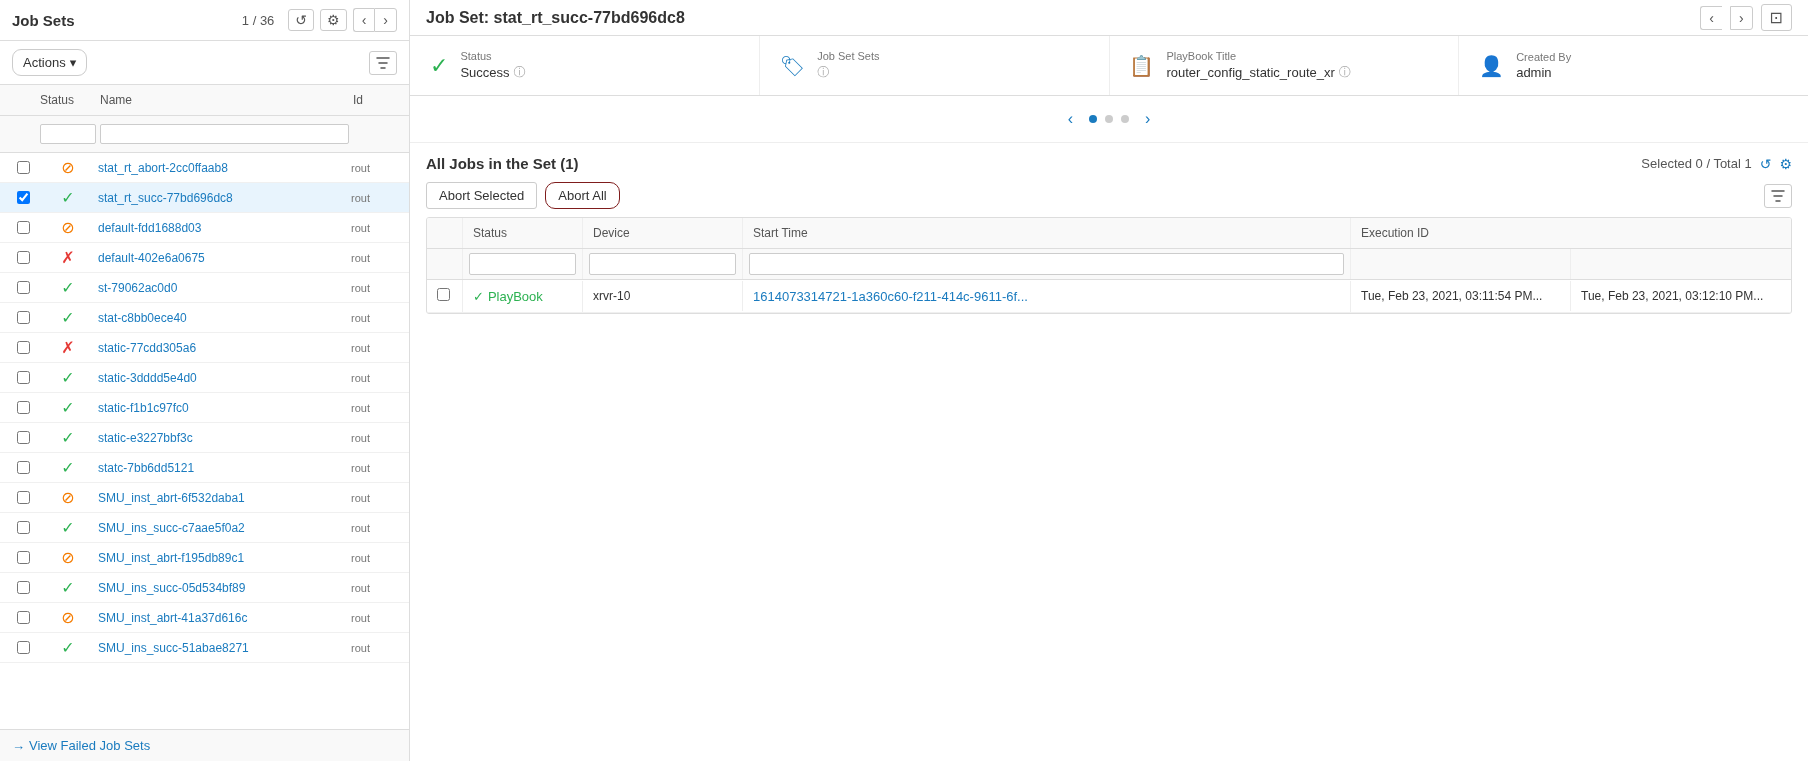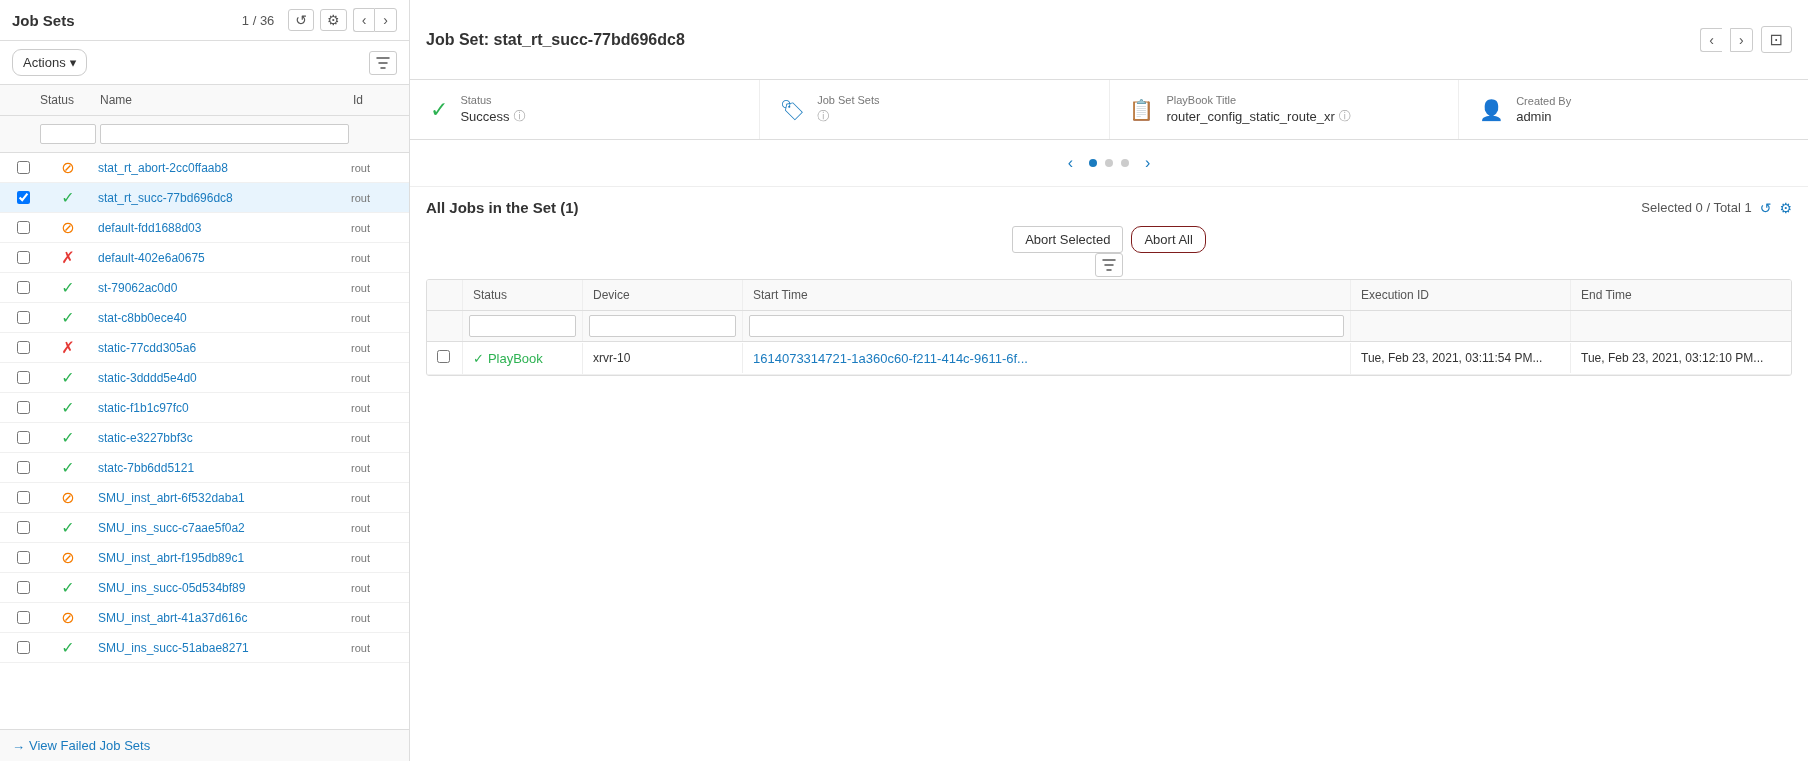--- a/index.html
+++ b/index.html
@@ -38,21 +38,21 @@
     .status-icon { display: flex; align-items: center; justify-content: center; font-size: 16px; }
     .row-name { color: #1a7bbf; font-size: 12px; overflow: hidden; text-overflow: ellipsis; white-space: nowrap; }
     .row-id { font-size: 11px; color: #777; overflow: hidden; text-overflow: ellipsis; white-space: nowrap; }
     
     .left-footer { padding: 8px 12px; border-top: 1px solid #ddd; background: #f9f9f9; }
     .view-failed-link { color: #1a7bbf; font-size: 12px; cursor: pointer; text-decoration: none; display: flex; align-items: center; gap: 4px; }
     
     
     .right-panel { flex: 1; display: flex; flex-direction: column; overflow: hidden; }
     
-    .right-header { display: flex; align-items: center; justify-content: space-between; padding: 26px 16px; border-bottom: 1px solid #ddd; background: #fff; }
+    .right-header { display: flex; align-items: center; justify-content: space-between; padding: 4px 16px; border-bottom: 1px solid #ddd; background: #fff; }
     .right-title { font-size: 16px; font-weight: 600; color: #333; }
     .right-header-actions { display: flex; align-items: center; gap: 8px; }
     
     .detail-cards { display: flex; align-items: stretch; border-bottom: 1px solid #ddd; background: #fff; }
     .detail-card { display: flex; align-items: center; gap: 12px; padding: 14px 20px; border-right: 1px solid #eee; flex: 1; }
     .detail-card:last-child { border-right: none; }
     .card-icon { font-size: 22px; }
     .card-content { display: flex; flex-direction: column; }
     .card-label { font-size: 11px; color: #777; margin-bottom: 2px; }
     .card-value { font-size: 13px; color: #333; font-weight: 500; display: flex; align-items: center; gap: 4px; }
@@ -63,21 +63,21 @@
     .dot { width: 8px; height: 8px; border-radius: 50%; background: #1a7bbf; display: inline-block; }
     .dot.inactive { background: #ccc; }
     
     .jobs-section { flex: 1; display: flex; flex-direction: column; overflow: hidden; padding: 12px 16px; }
     
     .jobs-header { display: flex; align-items: center; justify-content: space-between; margin-bottom: 10px; }
     .jobs-title { font-size: 15px; font-weight: 600; color: #333; }
     .jobs-meta { display: flex; align-items: center; gap: 8px; color: #555; font-size: 13px; }
     .meta-icon-btn { background: none; border: none; cursor: pointer; color: #1a7bbf; font-size: 14px; }
     
-    .jobs-toolbar { display: flex; align-items: center; justify-content: flex-start; margin-bottom: 2px; flex-direction: column; }
+    .jobs-toolbar { display: flex; align-items: center; justify-content: space-between; margin-bottom: 8px; }
     .jobs-toolbar-left { display: flex; gap: 8px; }
     .abort-btn { background: #fff; border: 1px solid #ccc; border-radius: 3px; cursor: pointer; padding: 5px 12px; font-size: 13px; color: #333; }
     .abort-all-btn { background: #fff; border: 1px solid #7f1d1d; border-radius: 10px; cursor: pointer; padding: 5px 12px; font-size: 13px; color: #333; font-weight: 500; }
     
     .jobs-table { border: 1px solid #ddd; border-radius: 3px; overflow: hidden; }
     .jobs-table-header { display: grid; grid-template-columns: 36px 120px 160px 1fr 220px 220px; background: #f9f9f9; border-bottom: 1px solid #ddd; }
     .jobs-col-header { padding: 8px 10px; font-size: 12px; color: #555; font-weight: 500; border-right: 1px solid #eee; }
     .jobs-col-header:last-child { border-right: none; }
     
     .jobs-filter-row { display: grid; grid-template-columns: 36px 120px 160px 1fr 220px 220px; background: #f9f9f9; border-bottom: 1px solid #ddd; }
@@ -396,21 +396,20 @@
         </button>
       </div>
 
       <div class="jobs-table">
         <div class="jobs-table-header" id="jobs-table-header">
         <div class="jobs-col-header"></div>
             <div class="jobs-col-header">Status</div>
             <div class="jobs-col-header">Device</div>
             <div class="jobs-col-header">Start Time</div>
             <div class="jobs-col-header">Execution ID</div>
-            <div class="jobs-col-header">End Time</div>
           </div>
         <div class="jobs-filter-row">
           <div class="jobs-filter-cell"></div>
           <div class="jobs-filter-cell"><input class="jobs-filter-input" type="text" style=""></div>
           <div class="jobs-filter-cell"><input class="jobs-filter-input" type="text" style=""></div>
           <div class="jobs-filter-cell"><input class="jobs-filter-input" type="text" style=""></div>
           <div class="jobs-filter-cell"></div>
           <div class="jobs-filter-cell"></div>
         </div>
         <div id="jobs-data-body">

